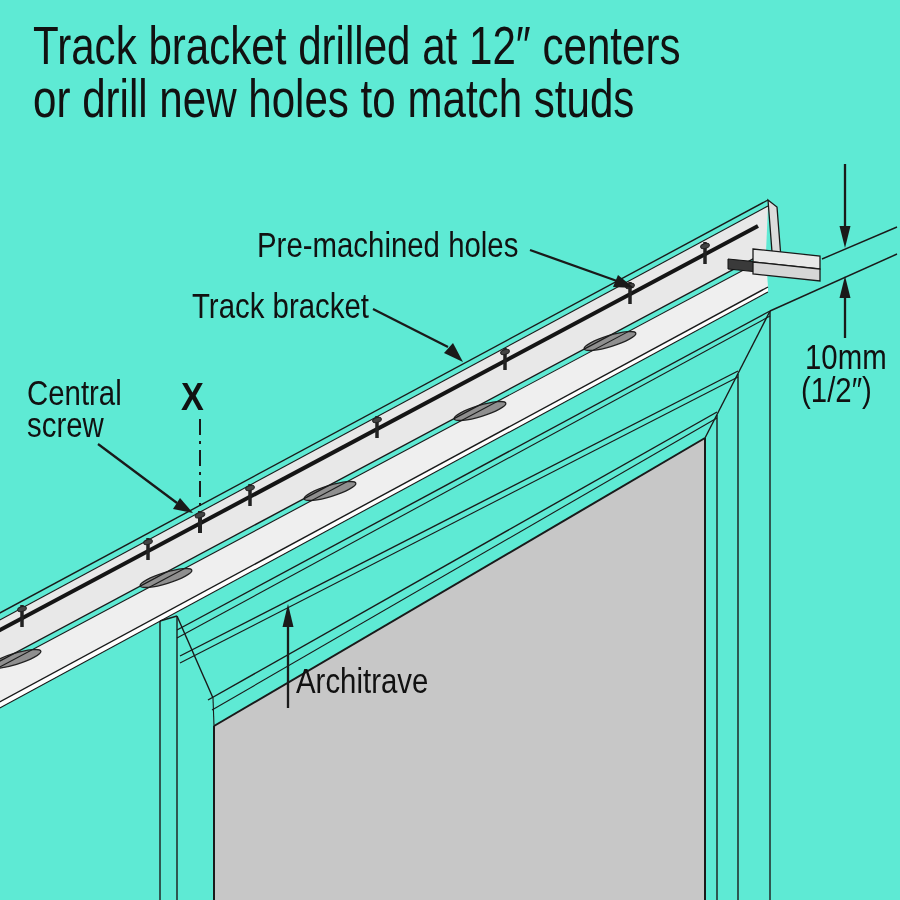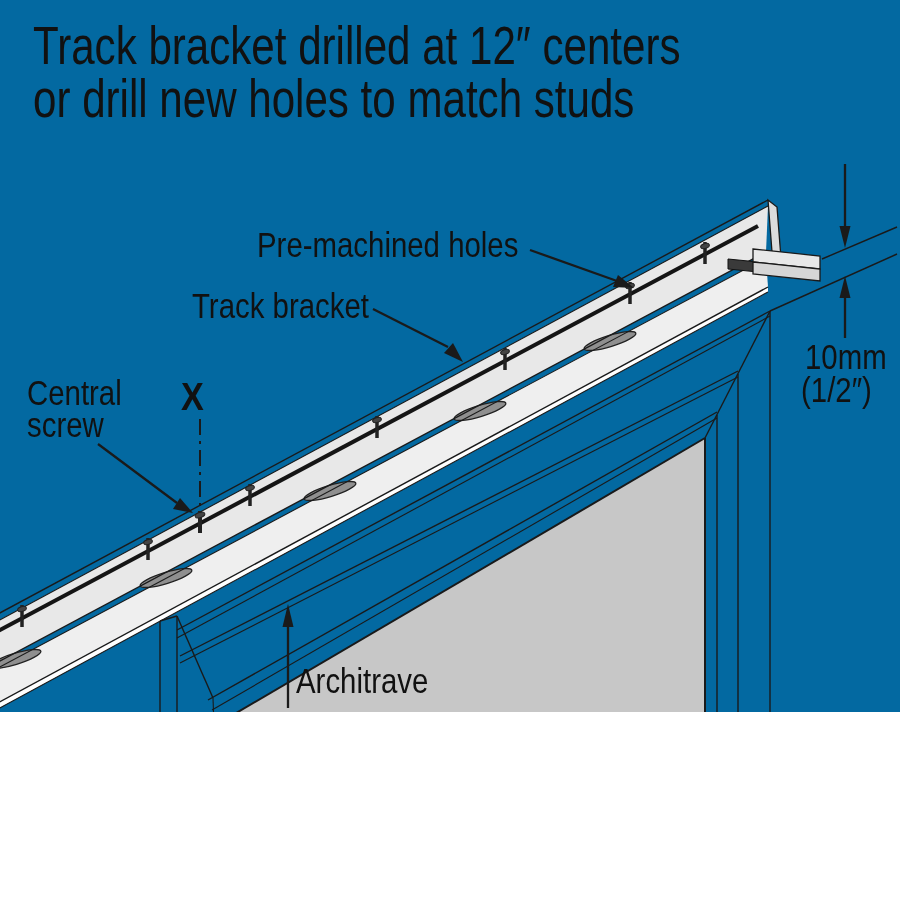--- a/index.html
+++ b/index.html
@@ -1,17 +1,17 @@
 <!DOCTYPE html>
 <html><head>
 <meta charset="utf-8">
 <style>
   html,body{margin:0;padding:0;background:#fff;}
   #stage{
-    position:relative;width:900px;height:712px;background:#0369a1;
+    position:relative;width:900px;height:900px;background:#5eead4;
     font-family:"Liberation Sans",sans-serif;overflow:hidden;
   }
   svg{display:block;}
   text{fill:#111111;font-family:"Liberation Sans",sans-serif;}
   .title-line{font-size:54px;font-weight:400;letter-spacing:0px;}
   .label{font-size:35px;font-weight:400;}
   .xmark{font-size:38px;font-weight:700;}
   .ln{stroke:#1a1a1a;stroke-width:1.4;fill:none;}
   .ln-thin{stroke:#1a1a1a;stroke-width:1.1;fill:none;}
   .ln-thick{stroke:#1a1a1a;stroke-width:2;fill:none;}

